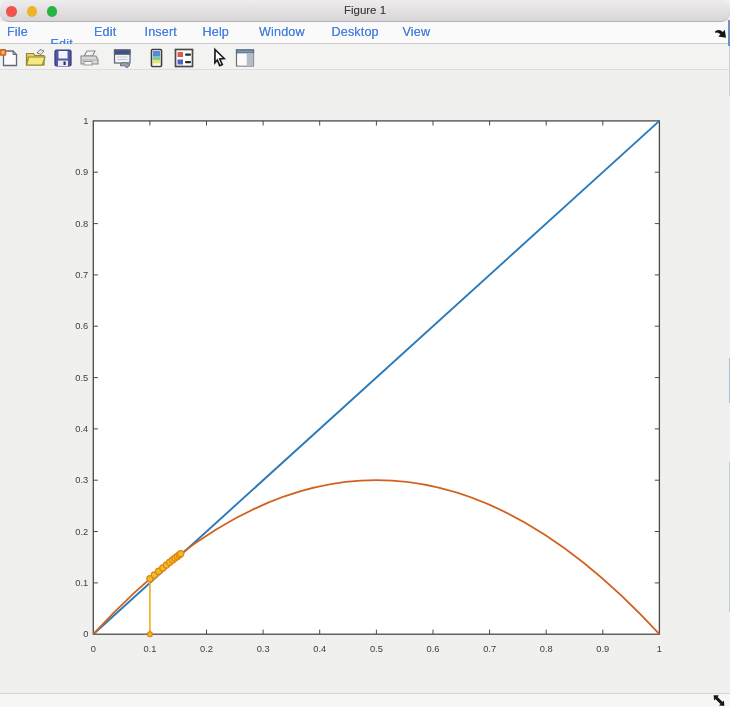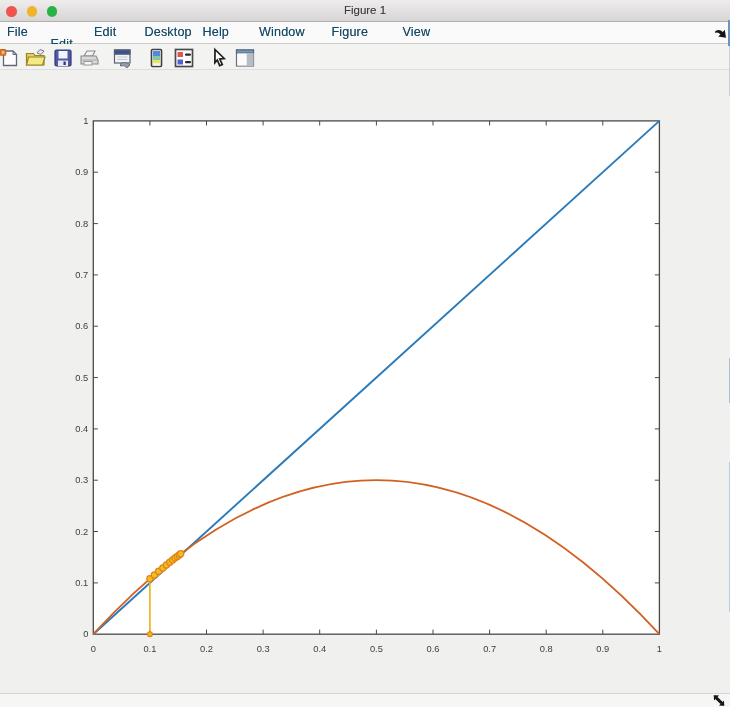--- a/index.html
+++ b/index.html
@@ -1,22 +1,22 @@
 <!DOCTYPE html>
 <html><head><meta charset="utf-8"><style>
 html,body{margin:0;padding:0;width:730px;height:707px;background:#f0f0ef;overflow:hidden;
  font-family:"Liberation Sans",sans-serif;}
 #blurwrap{position:absolute;left:0;top:0;width:730px;height:707px;filter:blur(0.32px);}
 .abs{position:absolute;}
 #titlebar{left:0;top:0;width:730px;height:21px;background:linear-gradient(#eeecec,#d7d5d5);
- border-bottom:1px solid #b2b0b0;}
+ border-bottom:1px solid #b2b0b0;border-radius:9px;}
 #title{width:100%;text-align:center;font-size:11.5px;color:#3a3a3a;line-height:21px;text-shadow:0 0 0.5px rgba(58,58,58,0.4);}
 .light{position:absolute;top:6px;width:10.5px;height:10.5px;border-radius:50%;}
 #menubar{left:0;top:22px;width:730px;height:21px;background:#fafafa;border-bottom:1px solid #cccbca;
- font-size:12.6px;color:#0c4a6e;letter-spacing:0.15px;text-shadow:0 0 0.6px rgba(20,20,20,0.5);}
+ font-size:12.6px;color:#3b82f6;letter-spacing:0.15px;text-shadow:0 0 0.6px rgba(20,20,20,0.5);}
 #toolbar{left:0;top:44px;width:730px;height:25px;background:#f3f3f2;border-bottom:1px solid #dddddc;}
 #figure{left:0;top:70px;width:730px;height:623px;background:#f0f0ef;}
 #bottomstrip{left:0;top:693px;width:730px;height:14px;background:#f6f6f5;border-top:1px solid #d6d5d4;}
 </style></head><body>
 <div id="blurwrap">
 <div class="abs" id="figure"></div>
 <div class="abs" id="bottomstrip"></div>
 <svg width="730" height="707" style="position:absolute;left:0;top:0">
 <rect x="93.3" y="120.9" width="566.1" height="513.3" fill="#ffffff"></rect>
 <g stroke="#4a4a4a" stroke-width="1">
@@ -74,24 +74,24 @@
 <div class="abs" id="titlebar">
  <span class="light" style="left:6.3px;background:#f0544e"></span>
  <span class="light" style="left:26.5px;background:#f0b42c"></span>
  <span class="light" style="left:46.7px;background:#27b444"></span>
  <div id="title">Figure 1</div>
 </div>
 <div class="abs" id="menubar">
       <span style="position:absolute;left:7.0px;top:0;line-height:21px">File</span>
       <span style="position:absolute;left:50.5px;top:12px;line-height:21px">Edit</span>
       <span style="position:absolute;left:94.0px;top:0;line-height:21px">Edit</span>
-      <span style="position:absolute;left:144.5px;top:0;line-height:21px">Desktop</span>
+      <span style="position:absolute;left:144.5px;top:0;line-height:21px">Insert</span>
       <span style="position:absolute;left:202.5px;top:0;line-height:21px">Help</span>
       <span style="position:absolute;left:259.0px;top:0;line-height:21px">Window</span>
-      <span style="position:absolute;left:331.5px;top:0;line-height:21px">Figure</span>
+      <span style="position:absolute;left:331.5px;top:0;line-height:21px">Desktop</span>
       <span style="position:absolute;left:402.5px;top:0;line-height:21px">View</span>
  <svg width="14" height="14" viewBox="0 0 14 14" style="position:absolute;left:714px;top:5px">
   <path d="M1.2 4.2 q4.5-2.6 7.6 0.9 l2-2.4 1.2 8 -7.8-1.1 2.3-2.1 q-2.6-2.8-5.3-1.6 z" fill="#151515"></path>
  </svg>
 </div>
 <div class="abs" id="toolbar">
       <svg width="24" height="24" viewBox="0 0 24 24" style="position:absolute;left:-1.5px;top:1.5px">
 <path d="M4.5 5 h9.5 l3.5 3.5 v11 h-13 z" fill="#fcfcfe" stroke="#616876" stroke-width="1.3"></path>
 <path d="M14 5 v3.5 h3.5 z" fill="#b6bdc9" stroke="#616876" stroke-width="1"></path>
 <rect x="1.2" y="3.6" width="5.6" height="5.6" rx="1" fill="#e78a3c" stroke="#c2601a" stroke-width="1.1"></rect>

